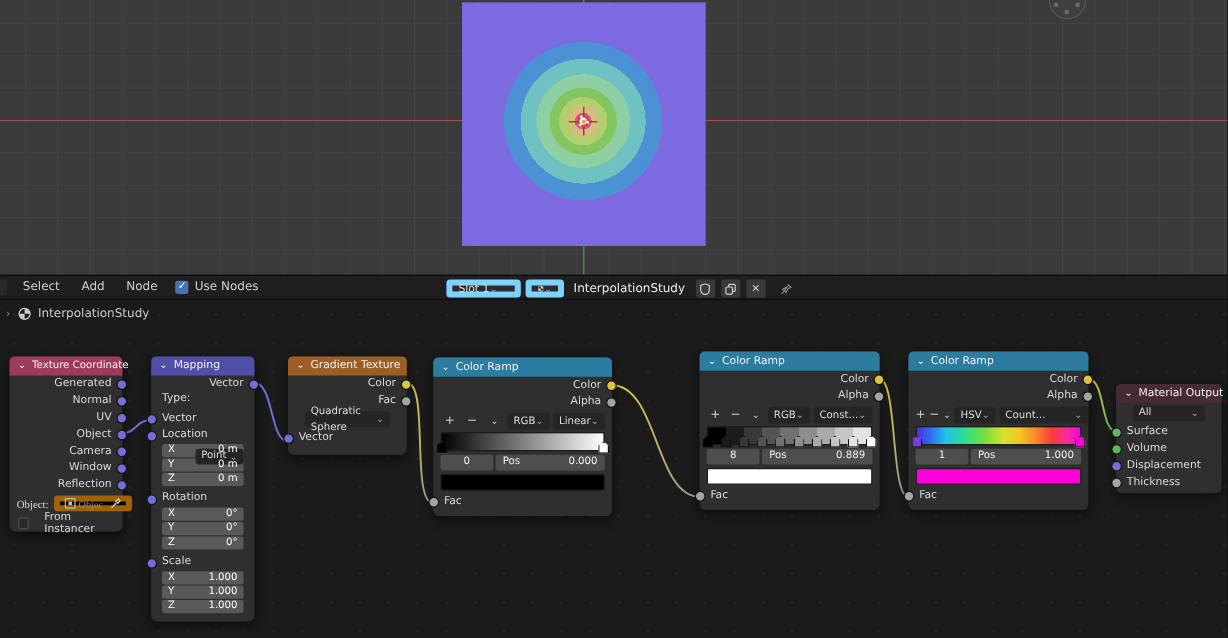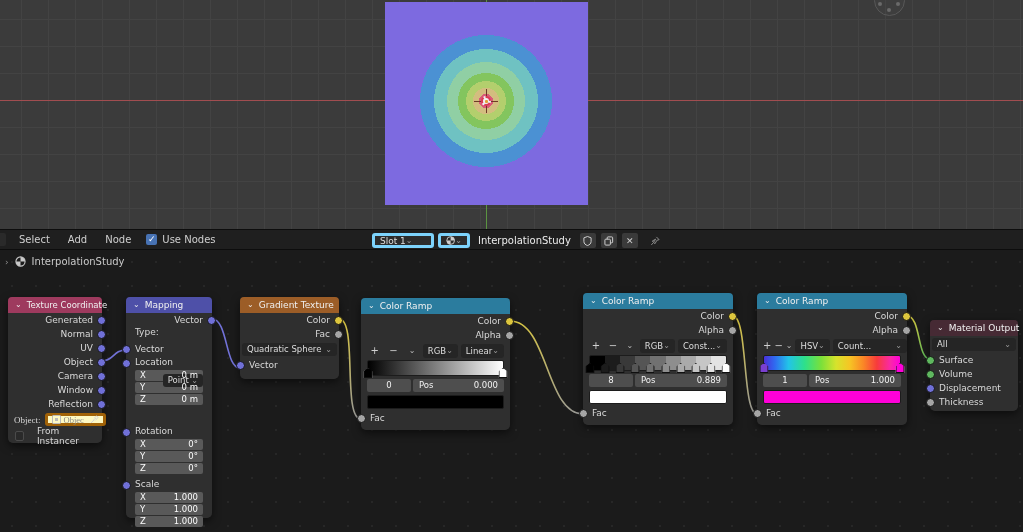--- a/index.html
+++ b/index.html
@@ -31,21 +31,21 @@
   
   #toolbar{position:absolute;left:0;top:229px;width:1023px;height:21px;background:#1f1f1f;
     border-top:1px solid #0d0d0d;border-bottom:1px solid #0d0d0d;box-sizing:border-box;
     display:flex;align-items:center;color:#cfcfcf;font-size:10px;}
   .menu-item{padding:0 9px;cursor:default;}
   .edge-sliver{width:6px;height:13px;background:#2a2a2a;border-radius:0 2px 2px 0;margin-right:4px;}
   #use-nodes{display:flex;align-items:center;gap:5px;margin-left:6px;}
   .cb-on{width:11px;height:11px;background:#4772b3;border-radius:2px;color:#fff;font-size:9px;
     line-height:11px;text-align:center;}
   #slot-group{position:absolute;left:372px;top:3px;display:flex;align-items:center;gap:4px;height:15px;}
-  .tb-dd{background:#2c2c2c;border:3px solid #7dd3fc;border-radius:3px;height:15px;display:flex;
+  .tb-dd{background:#2c2c2c;border:5px solid #7dd3fc;border-radius:3px;height:15px;display:flex;
     align-items:center;padding:0 5px;font-size:9px;color:#ddd;box-sizing:border-box;}
   .chev{font-size:8px;color:#999;line-height:1;}
   #mat-name{font-size:10px;color:#ececec;margin:0 4px;}
   .tb-btn{width:16px;height:15px;background:#3a3a3a;border-radius:2px;display:flex;align-items:center;
     justify-content:center;margin-left:1px;color:#cfcfcf;font-size:9px;}
   .tb-pin{background:none;color:#8a8a8a;margin-left:5px;}
 
   
   #editor{position:absolute;left:0;top:250px;width:1023px;height:282px;background:#1b1b1b;
     background-image:radial-gradient(circle,#272727 1px,transparent 1.3px);background-size:24px 24px;}
@@ -61,25 +61,25 @@
   .nh .hchev{font-size:8px;opacity:.95;}
   .row{position:relative;height:14px;line-height:14px;padding:0 9px;white-space:nowrap;}
   .row.out{text-align:right;}
   .sock{position:absolute;width:7px;height:7px;border-radius:50%;border:1px solid #141414;top:3px;box-sizing:content-box;}
   .sock.r{right:-4px;} .sock.l{left:-4px;}
   .sk-vec{background:#7070d8;} .sk-col{background:#ddc63d;} .sk-gray{background:#a5a5a5;} .sk-green{background:#5fb85f;}
   .dd{background:#252525;border-radius:3px;height:13px;line-height:13px;display:flex;
     justify-content:space-between;align-items:center;padding:0 5px;color:#ddd;font-size:8.5px;}
   .typerow{display:flex;align-items:flex-start;gap:4px;padding:0 9px;height:15px;}
   .typerow .dd{flex:1;margin-top:47px;}
-  .pad-dd{padding:2px 2px;}
+  .pad-dd{padding:2px 14px;}
   .vf{display:flex;justify-content:space-between;background:#595959;margin:1px 9px;border-radius:2px;
     height:11px;line-height:11px;padding:0 5px;font-size:8.5px;color:#fbfbfb;}
   .objrow{display:flex;align-items:center;gap:4px;padding:0 6px;height:17px;font-family:Liberation Serif, serif;}
-  .objfield{flex:1;display:flex;align-items:center;gap:3px;background:#fef9c3;border:3px solid #a16207;
+  .objfield{flex:1;display:flex;align-items:center;gap:3px;background:#000000;border:5px solid #a16207;
     border-radius:3px;height:13px;padding:0 4px;color:#898989;font-size:8.5px;box-sizing:border-box;}
   .objfield .sq{width:7px;height:7px;border:1px solid #bbb;border-radius:1px;position:relative;}
   .objfield .sq:after{content:"";position:absolute;left:2px;top:2px;width:3px;height:3px;background:#bbb;}
   .objfield .spacer{flex:1;}
   .cbrow{display:flex;align-items:center;gap:13px;padding:0 7px;height:15px;}
   .cb-off{width:10px;height:10px;background:#2a2a2a;border:1px solid #4b4b4b;border-radius:2px;box-sizing:border-box;}
   .ctrl{display:flex;align-items:center;gap:3px;margin:1px 6px;height:15px;}
   .cbtn{width:16px;text-align:center;color:#d0d0d0;font-size:10px;}
   .cbtn.small{font-size:8px;color:#bbb;}
   .ctrl .dd{height:14px;line-height:14px;}
@@ -250,21 +250,21 @@
         <span>0 m</span>
       </div>
     <div class="vf">
         <span>Y</span>
         <span>0 m</span>
       </div>
     <div class="vf">
         <span>Z</span>
         <span>0 m</span>
       </div>
-    <div class="seclabel" style="margin-top:20px;"><span class="sock l sk-vec"></span><span>Rotation</span></div>
+    <div class="seclabel" style="margin-top:4px;"><span class="sock l sk-vec"></span><span>Rotation</span></div>
     <div class="vf">
         <span>X</span>
         <span>0°</span>
       </div>
     <div class="vf">
         <span>Y</span>
         <span>0°</span>
       </div>
     <div class="vf">
         <span>Z</span>

